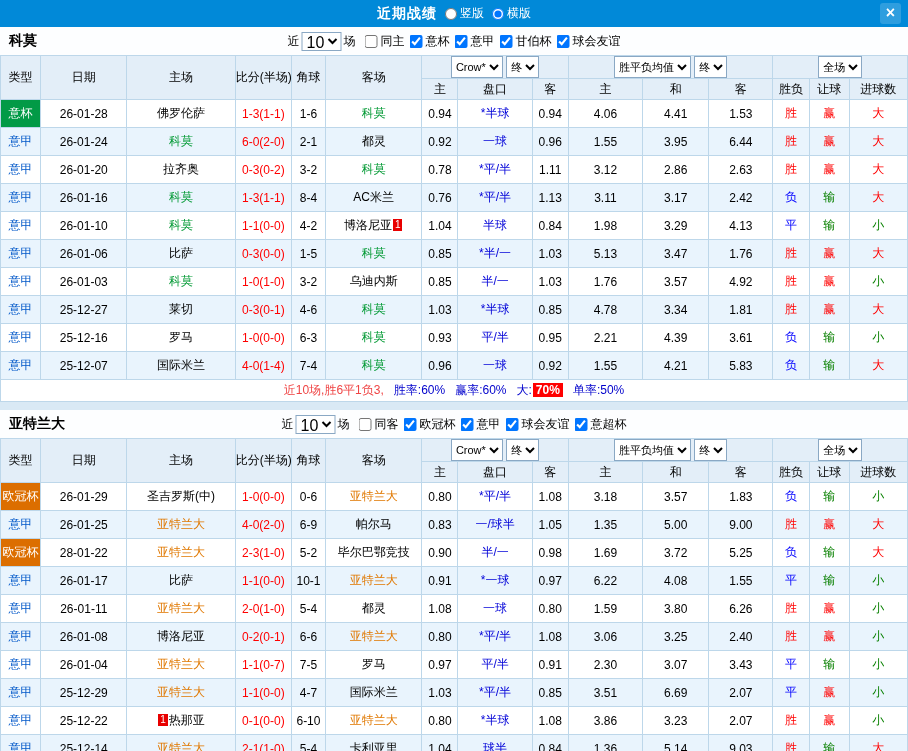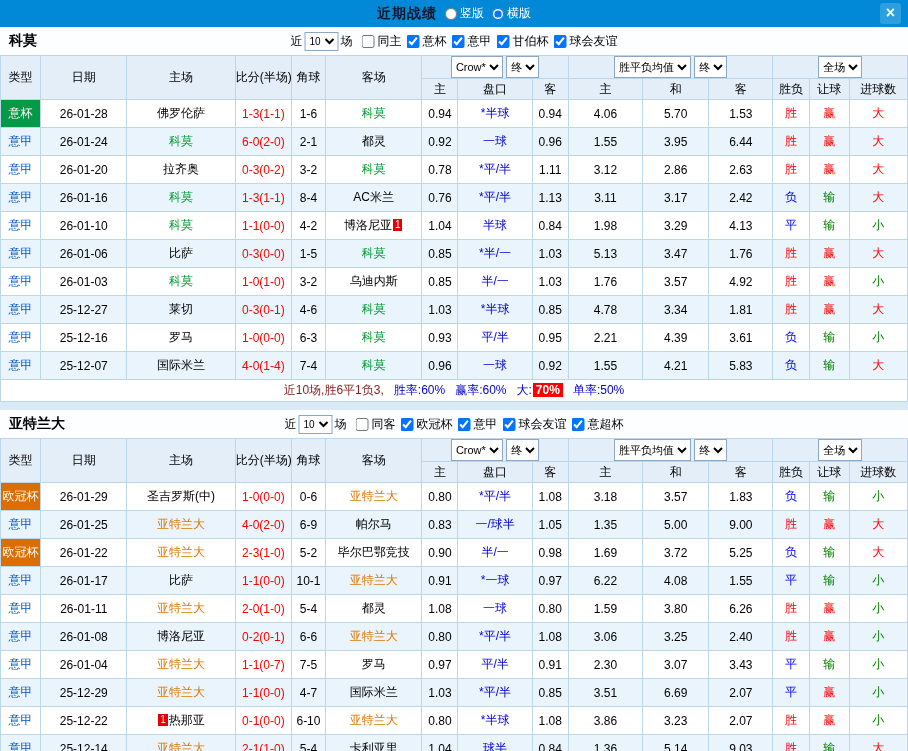--- a/index.html
+++ b/index.html
@@ -10,21 +10,21 @@
   .titlebar .title{color:#ffe400;font-weight:bold;font-size:14px;letter-spacing:1px}
   .radio-lab{display:inline-flex;align-items:center;margin-left:8px;cursor:pointer;color:#fff}
   .radio-lab input{margin:0 3px 0 0;width:12px;height:12px;cursor:pointer}
   .close{position:absolute;right:7px;top:3px;width:21px;height:21px;line-height:20px;text-align:center;
     font-size:16px;font-weight:bold;color:#fff;cursor:pointer;background:rgba(255,255,255,.18);border-radius:3px}
   
   .teambar{height:28px;display:flex;align-items:center;padding:0 9px;position:relative;background:#fdfeff}
   .teamname{font-weight:bold;font-size:14px}
   .controls{position:absolute;left:50%;transform:translateX(-50%);display:flex;align-items:center;white-space:nowrap}
   .controls > span{margin:0 2px}
-  select{font-size:10px;height:19px;background:#fff;border:1px solid #8aa8c4;cursor:pointer}
+  select{font-size:16px;height:19px;background:#fff;border:1px solid #8aa8c4;cursor:pointer}
   .filters{display:inline-flex;align-items:center}
   .cb-lab{display:inline-flex;align-items:center;margin-left:5px;cursor:pointer}
   .cb-lab input{width:13px;height:13px;margin:0 3px 0 0;cursor:pointer}
   
   table{border-collapse:collapse;width:908px;table-layout:fixed}
   th,td{border:1px solid #bdd7ea;text-align:center;overflow:hidden;white-space:nowrap}
   thead th{background:#e3eef8;font-weight:normal;height:21px}
   thead select{height:22px;font-size:11px;margin:0 0}
   tbody td{height:28px}
   tbody tr:nth-child(even){background:#e9f4fd}
@@ -33,31 +33,31 @@
   .lg-orange{background:#dc6e00;color:#fff}
   .score{color:#f00}
   .hcp{color:#0000d8}
   .c-r{color:#f00}
   .c-b{color:#00f}
   .c-g{color:#088000}
   .badge{display:inline-block;background:#e80000;color:#fff;font-size:10px;line-height:12px;padding:0 2px;margin:0 1px;vertical-align:1px}
   
   .summary{height:22px;line-height:20px;text-align:center;border:1px solid #bdd7ea;border-top:none;background:#fff}
   .summary span{margin:0 5px}
-  .sum-plain{color:#7f1d1d}
+  .sum-plain{color:#ef4444}
   .sum-blue{color:#0000cc}
   .summary .sum-tight{margin-right:0}
   .summary .sum-red{margin-left:1px;background:#f00;color:#fff;padding:0 3px;font-weight:bold}
   .spacer{height:8px;background:#d9e9f5}
 </style>
 </head>
 <body>
 
 <div class="titlebar" style="background: rgb(1, 137, 216);">
-  <span class="title" style="color: #0f172a; font-family: Liberation Mono, monospace;">近期战绩</span>
+  <span class="title" style="color: #ffffff; font-family: Liberation Mono, monospace;">近期战绩</span>
   <span class="radio-lab">
     <input type="radio" name="layout" style="">
     <span>竖版</span>
   </span>
   <span class="radio-lab">
     <input type="radio" name="layout" checked="" style="">
     <span>横版</span>
   </span>
   <span class="close">×</span>
 </div>
@@ -148,21 +148,21 @@
           <td class="lg-green">意杯</td>
           <td>26-01-28</td>
           <td><span>佛罗伦萨</span></td>
           <td class="score">1-3(1-1)</td>
           <td>1-6</td>
           <td><span style="color: rgb(0, 153, 51);">科莫</span></td>
           <td>0.94</td>
           <td class="hcp">*半球</td>
           <td>0.94</td>
           <td>4.06</td>
-          <td>5.70</td>
+          <td>4.41</td>
           <td>1.53</td>
           <td class="c-r">胜</td>
           <td class="c-r">赢</td>
           <td class="c-r">大</td>
         </tr>
         <tr>
           <td class="lg-blue">意甲</td>
           <td>26-01-24</td>
           <td><span style="color: rgb(0, 153, 51);">科莫</span></td>
           <td class="score">6-0(2-0)</td>
@@ -432,21 +432,21 @@
           <td>1.05</td>
           <td>1.35</td>
           <td>5.00</td>
           <td>9.00</td>
           <td class="c-r">胜</td>
           <td class="c-r">赢</td>
           <td class="c-r">大</td>
         </tr>
         <tr>
           <td class="lg-orange">欧冠杯</td>
-          <td>26-01-22</td>
+          <td>28-01-22</td>
           <td><span style="color: rgb(224, 120, 0);">亚特兰大</span></td>
           <td class="score">2-3(1-0)</td>
           <td>5-2</td>
           <td><span>毕尔巴鄂竞技</span></td>
           <td>0.90</td>
           <td class="hcp">半/一</td>
           <td>0.98</td>
           <td>1.69</td>
           <td>3.72</td>
           <td>5.25</td>

